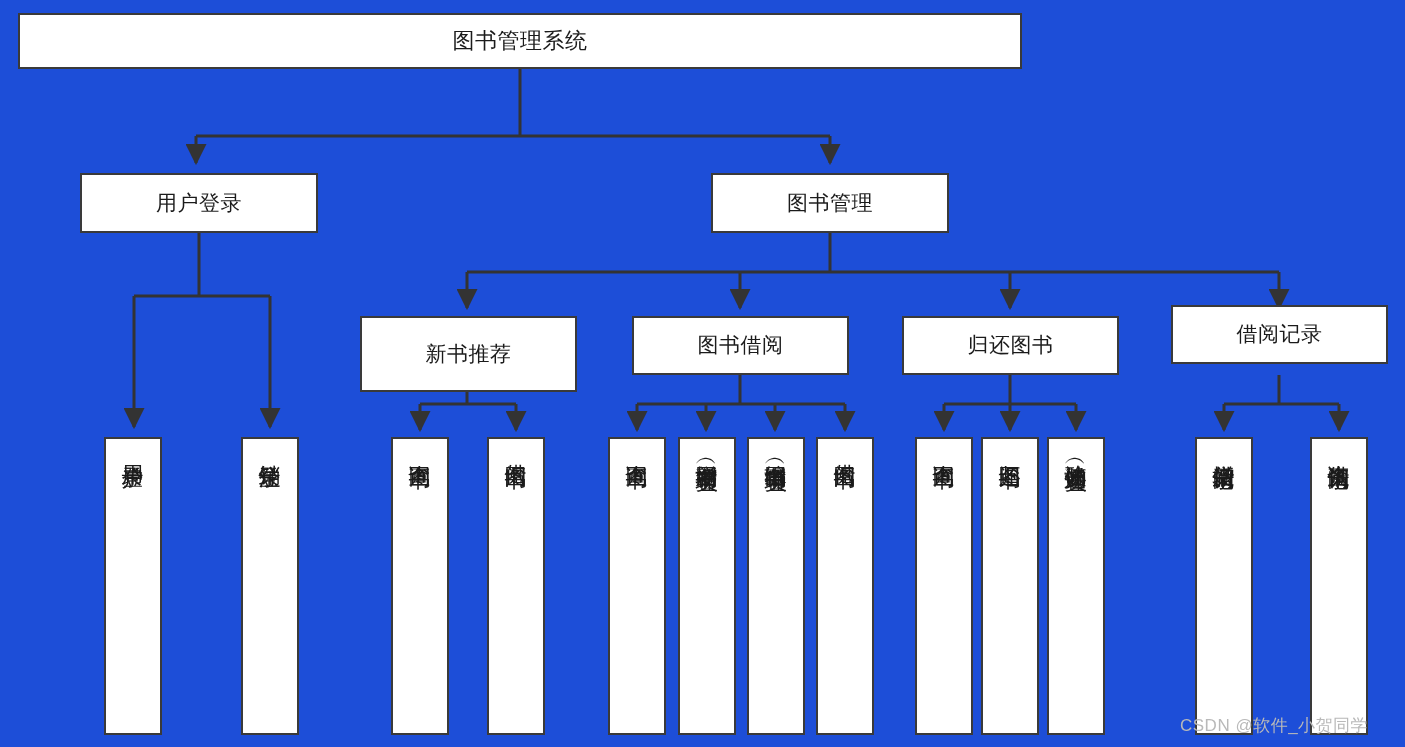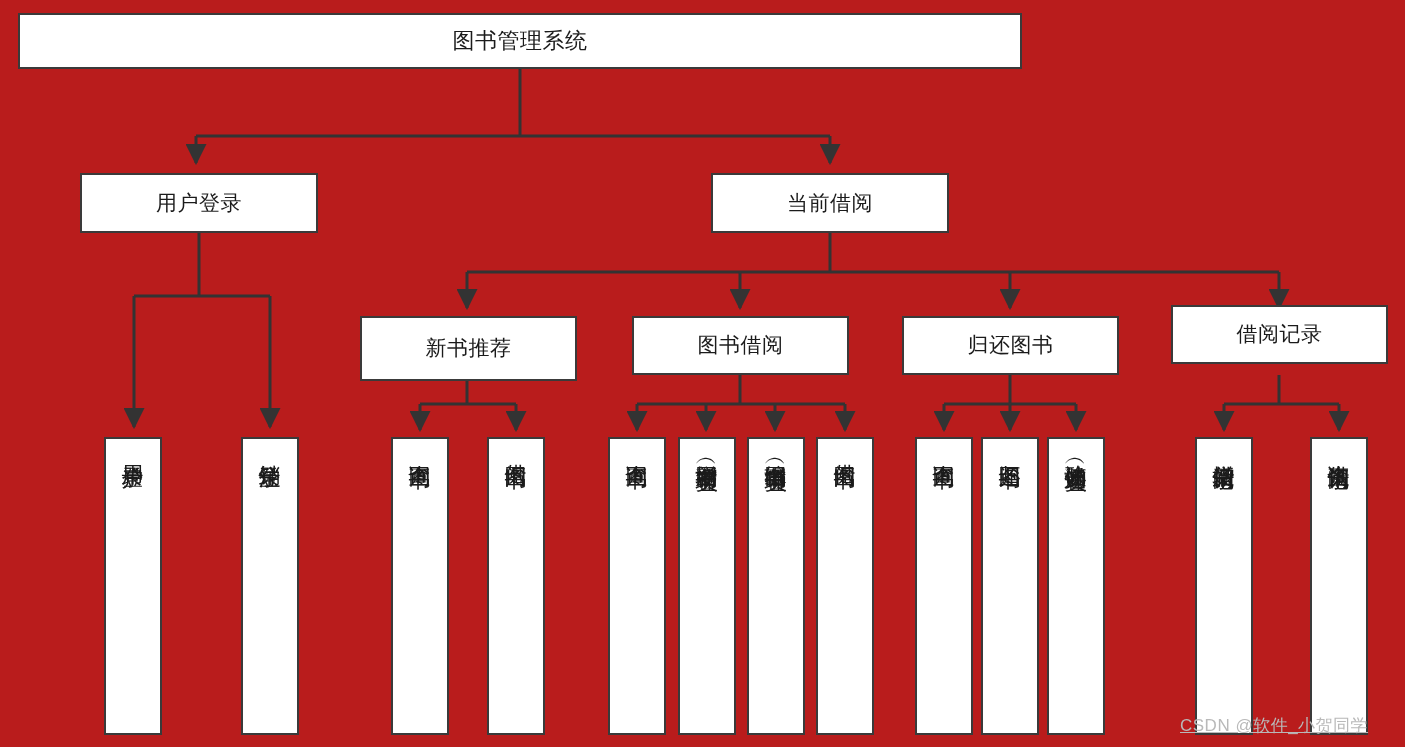--- a/index.html
+++ b/index.html
@@ -7,21 +7,21 @@
     padding: 0;
     background: #ffffff;
   }
   body {
     font-family: "Liberation Sans", "DejaVu Sans", sans-serif;
   }
   #canvas {
     position: relative;
     width: 1405px;
     height: 747px;
-    background: #b91c1c;
+    background: #1d4ed8;
     overflow: hidden;
   }
   #diagram-svg {
     position: absolute;
     left: 0;
     top: 0;
     width: 1405px;
     height: 747px;
   }
   .node-box {
@@ -128,24 +128,24 @@
   </svg>
 
   <div class="node-box horiz root" style="left:18px; top:13px; width:1004px; height:56px;">
     <span class="node-label">图书管理系统</span>
   </div>
 
   <div class="node-box horiz" style="left:80px; top:173px; width:238px; height:60px;">
     <span class="node-label">用户登录</span>
   </div>
   <div class="node-box horiz" style="left:711px; top:173px; width:238px; height:60px;">
-    <span class="node-label">当前借阅</span>
-  </div>
-
-  <div class="node-box horiz" style="left:360px; top:316px; width:217px; height:65px;">
+    <span class="node-label">图书管理</span>
+  </div>
+
+  <div class="node-box horiz" style="left:360px; top:316px; width:217px; height:76px;">
     <span class="node-label">新书推荐</span>
   </div>
   <div class="node-box horiz" style="left:632px; top:316px; width:217px; height:59px;">
     <span class="node-label">图书借阅</span>
   </div>
   <div class="node-box horiz" style="left:902px; top:316px; width:217px; height:59px;">
     <span class="node-label">归还图书</span>
   </div>
   <div class="node-box horiz" style="left:1171px; top:305px; width:217px; height:59px;">
     <span class="node-label">借阅记录</span>
@@ -188,15 +188,15 @@
     <span class="node-label">确认归还（管理员）</span>
   </div>
 
   <div class="node-box vert" style="left:1195px; top:437px; width:58px; height:298px;">
     <span class="node-label">新增借阅记录</span>
   </div>
   <div class="node-box vert" style="left:1310px; top:437px; width:58px; height:298px;">
     <span class="node-label">查询借阅记录</span>
   </div>
 
-  <div class="watermark" style="left:1180px; top:714px;text-decoration:underline;">CSDN @软件_小贺同学</div>
+  <div class="watermark" style="left:1180px; top:714px;">CSDN @软件_小贺同学</div>
 
 </div>
 
 </body></html>

